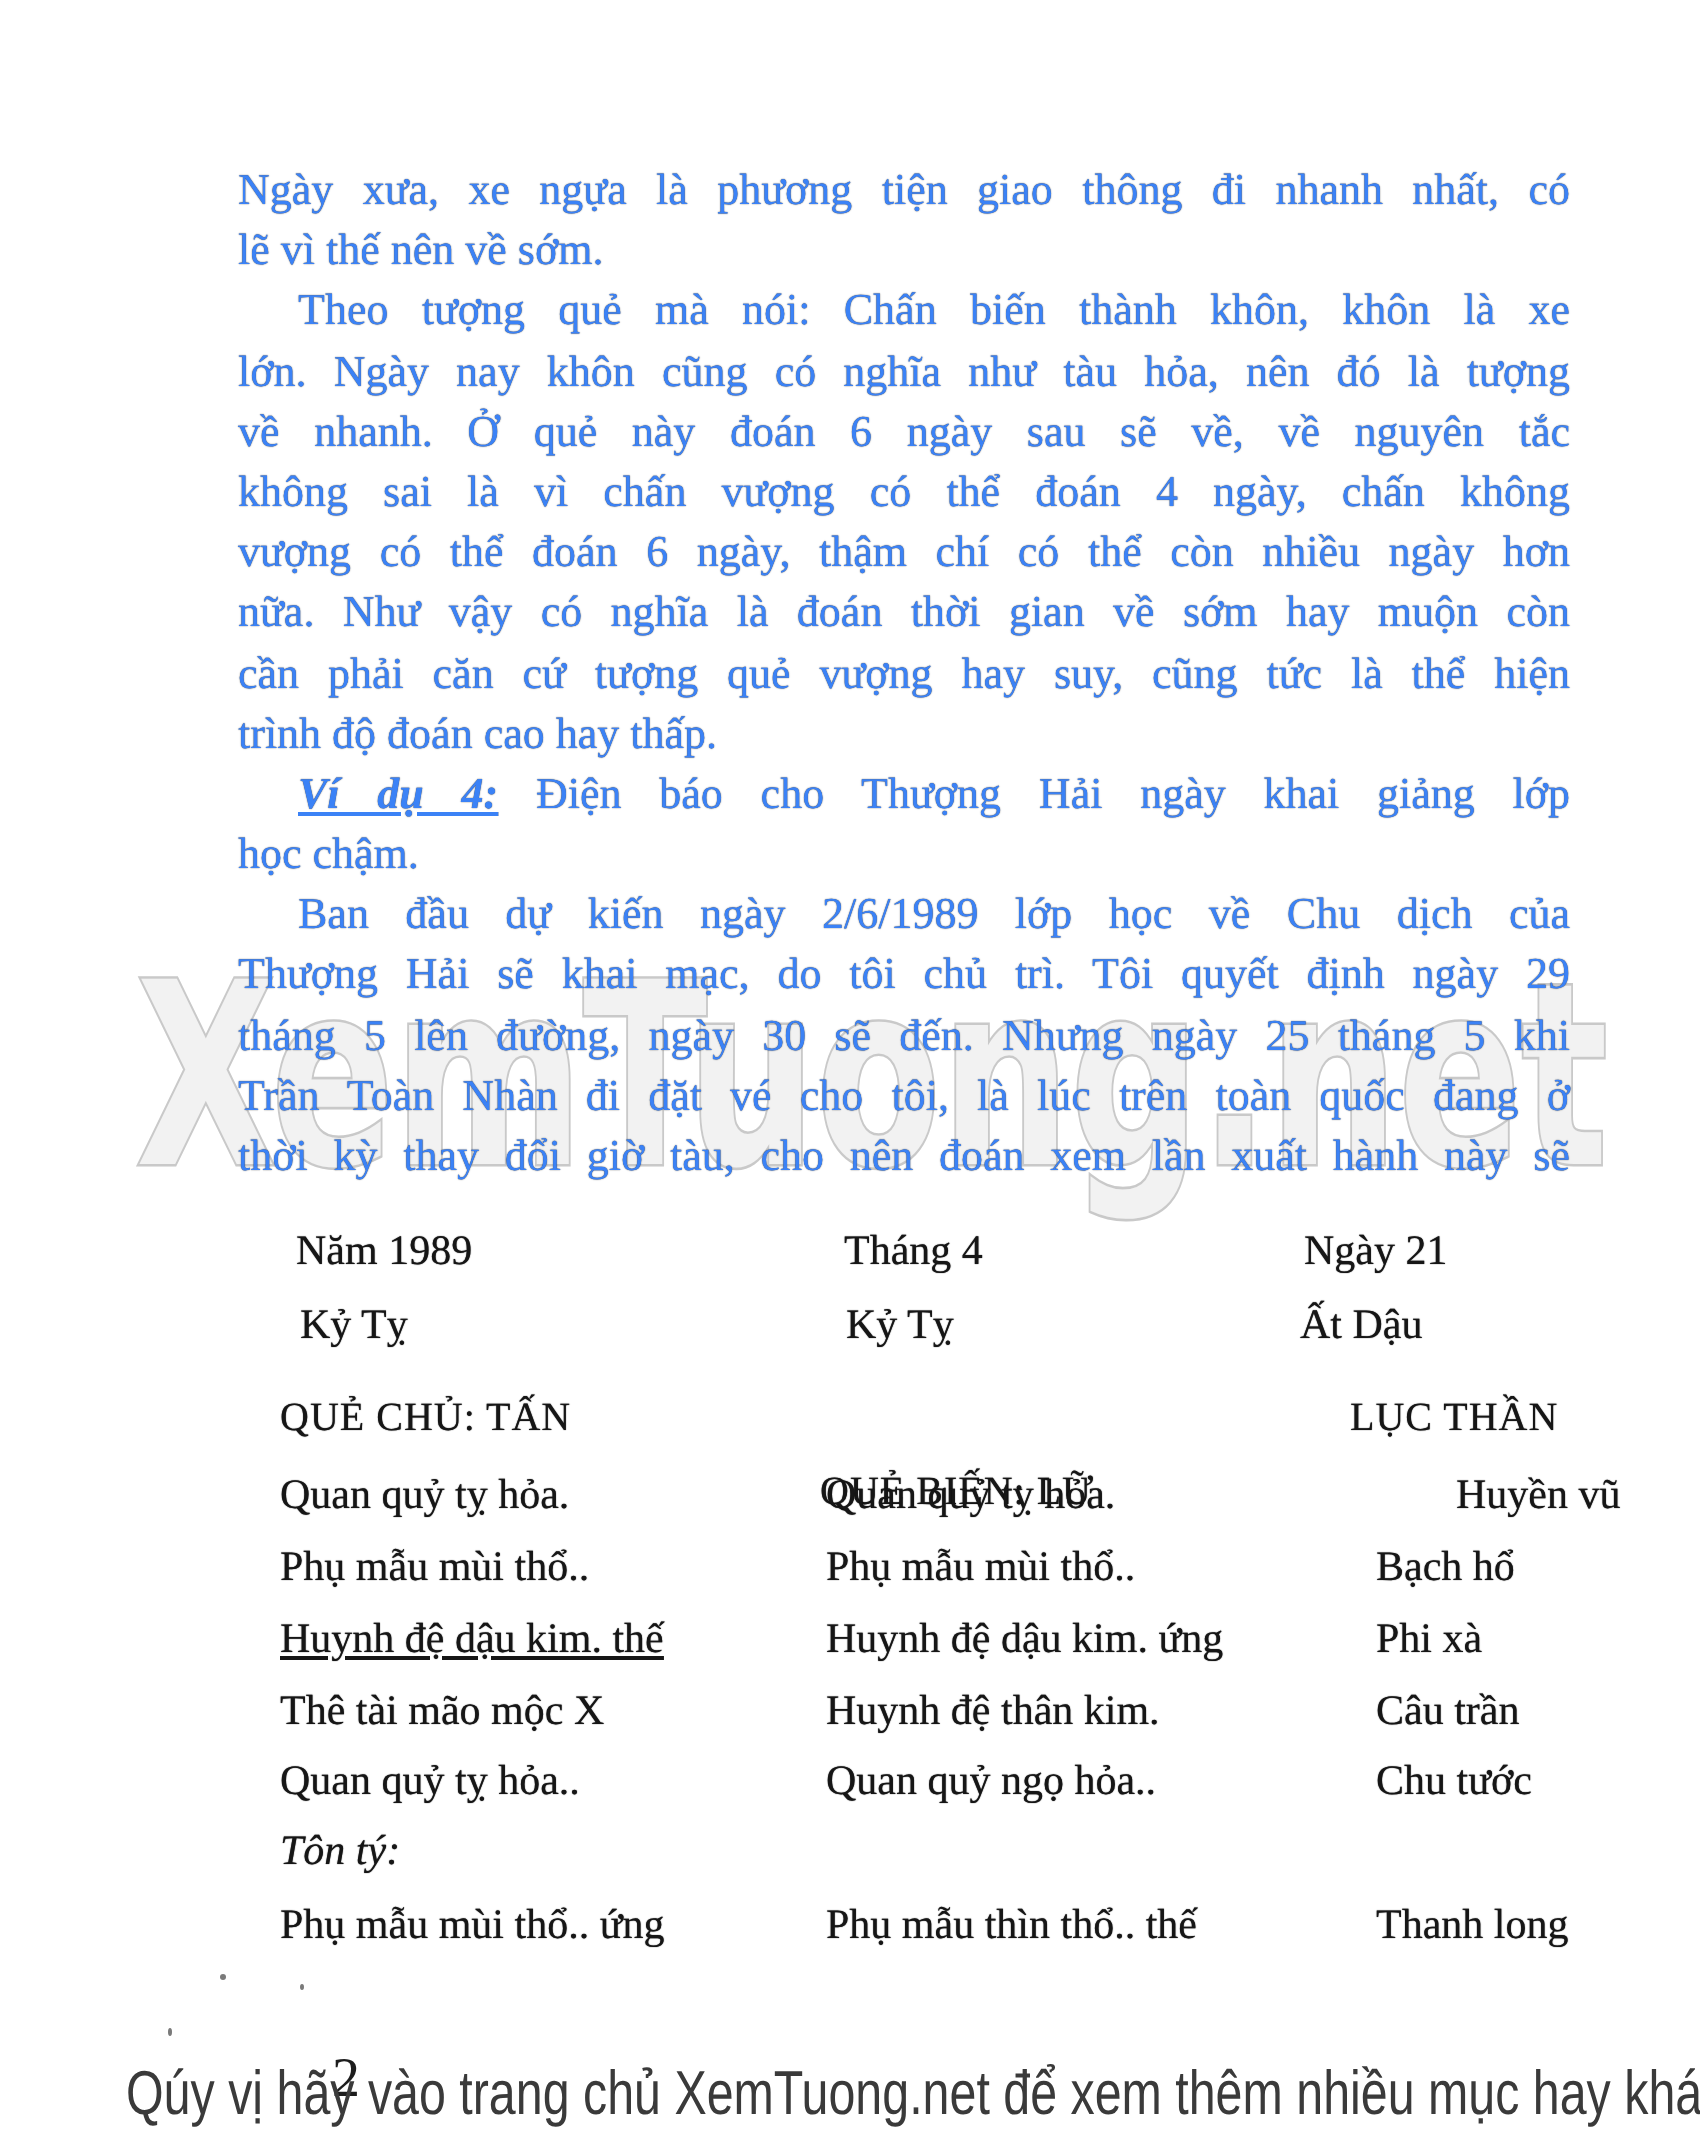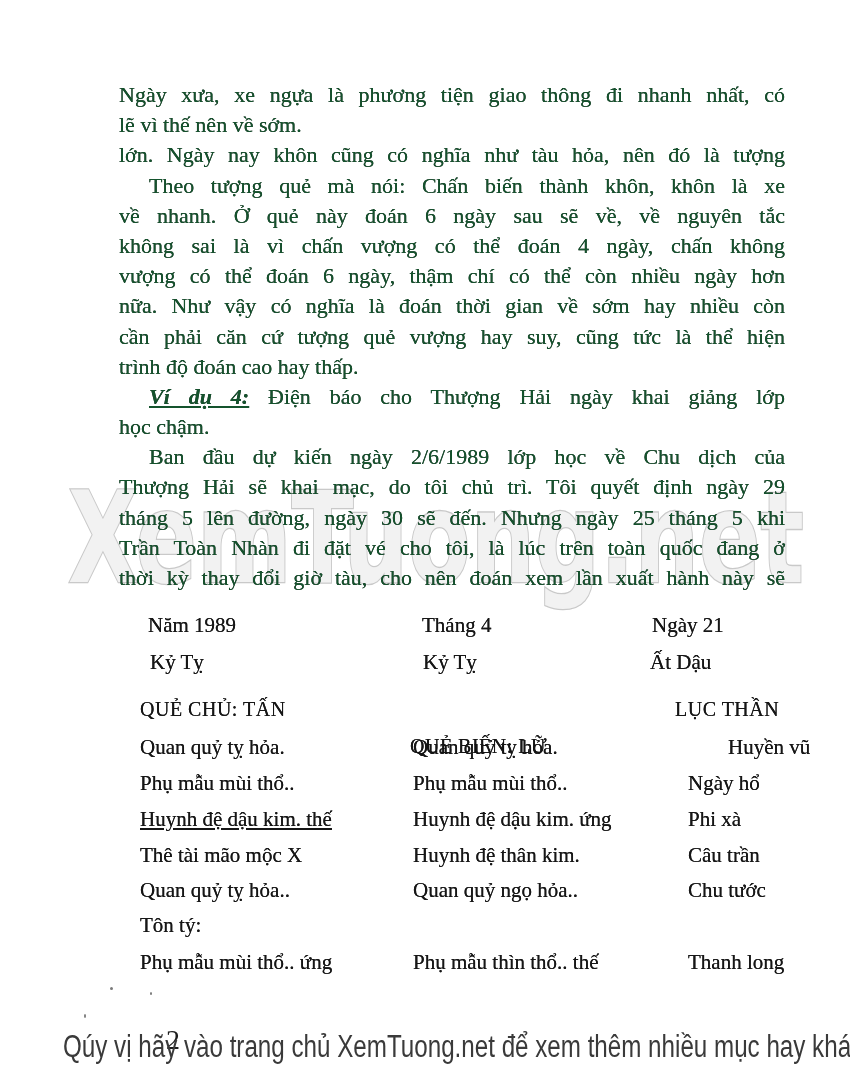--- a/index.html
+++ b/index.html
@@ -5,21 +5,21 @@
   html,body{margin:0;padding:0;}
   body{width:850px;height:1076px;background:#ffffff;position:relative;overflow:hidden;
        font-family:"Liberation Serif","DejaVu Serif",serif;}
   #page{position:absolute;left:0;top:0;width:850px;height:1076px;background:#ffffff;overflow:hidden;}
 
   
   #watermark{position:absolute;left:66px;top:468px;z-index:1;pointer-events:none;}
 
   
   #body-text{position:absolute;left:119px;top:80px;width:666px;z-index:2;
-             font-size:22px;color:#14532d;}
+             font-size:22px;color:#3b82f6;}
   .line{height:30.2px;line-height:30.2px;text-shadow:0 0 0.6px rgba(0,0,0,0.85);}
   .line.just{text-align:justify;text-align-last:justify;}
   .line.indent{padding-left:30px;}
   .lead{font-weight:bold;font-style:italic;text-decoration:underline;}
 
   
   #tbl{position:absolute;left:0;top:0;width:850px;height:1000px;z-index:2;
        font-size:21px;color:#161616;}
   #tbl .cell{position:absolute;height:30px;line-height:30px;white-space:nowrap;
              text-shadow:0 0 0.55px rgba(0,0,0,0.85);}
@@ -46,26 +46,26 @@
 
 <div id="page">
 
   <svg id="watermark" width="750" height="172" viewBox="0 0 750 172">
     <text x="2" y="114" textLength="736" lengthAdjust="spacingAndGlyphs" font-family="DejaVu Sans, sans-serif" font-size="127" font-weight="bold" stroke-width="2.6" paint-order="stroke" fill="#f2f2f2" stroke="#c9c9c9">XemTuong.net</text>
   </svg>
 
   <div id="body-text">
       <div class="line just">Ngày xưa, xe ngựa là phương tiện giao thông đi nhanh nhất, có</div>
       <div class="line">lẽ vì thế nên về sớm.</div>
+      <div class="line just indent">Theo tượng quẻ mà nói: Chấn biến thành khôn, khôn là xe</div>
       <div class="line just">lớn. Ngày nay khôn cũng có nghĩa như tàu hỏa, nên đó là tượng</div>
-      <div class="line just indent">Theo tượng quẻ mà nói: Chấn biến thành khôn, khôn là xe</div>
       <div class="line just">về nhanh. Ở quẻ này đoán 6 ngày sau sẽ về, về nguyên tắc</div>
       <div class="line just">không sai là vì chấn vượng có thể đoán 4 ngày, chấn không</div>
       <div class="line just">vượng có thể đoán 6 ngày, thậm chí có thể còn nhiều ngày hơn</div>
-      <div class="line just">nữa. Như vậy có nghĩa là đoán thời gian về sớm hay nhiều còn</div>
+      <div class="line just">nữa. Như vậy có nghĩa là đoán thời gian về sớm hay muộn còn</div>
       <div class="line just">cần phải căn cứ tượng quẻ vượng hay suy, cũng tức là thể hiện</div>
       <div class="line">trình độ đoán cao hay thấp.</div>
       <div class="line just indent"><span class="lead">Ví dụ 4:</span> Điện báo cho Thượng Hải ngày khai giảng lớp</div>
       <div class="line">học chậm.</div>
       <div class="line just indent">Ban đầu dự kiến ngày 2/6/1989 lớp học về Chu dịch của</div>
       <div class="line just">Thượng Hải sẽ khai mạc, do tôi chủ trì. Tôi quyết định ngày 29</div>
       <div class="line just">tháng 5 lên đường, ngày 30 sẽ đến. Nhưng ngày 25 tháng 5 khi</div>
       <div class="line just">Trần Toàn Nhàn đi đặt vé cho tôi, là lúc trên toàn quốc đang ở</div>
       <div class="line just">thời kỳ thay đổi giờ tàu, cho nên đoán xem lần xuất hành này sẽ</div>
     </div>
@@ -78,31 +78,31 @@
       <span class="cell" style="left: 423px; top: 647px;">Kỷ Tỵ</span>
       <span class="cell" style="left: 650px; top: 647px;">Ất Dậu</span>
       <span class="cell qhdr" style="left: 140px; top: 694px;">QUẺ CHỦ: TẤN</span>
       <span class="cell qhdr" style="left: 410px; top: 694px; margin-top: 37px;">QUẺ BIẾN: LỮ</span>
       <span class="cell qhdr" style="left: 675px; top: 694px;">LỤC THẦN</span>
       <span class="cell" style="left: 140px; top: 732px;">Quan quỷ tỵ hỏa.</span>
       <span class="cell" style="left: 413px; top: 732px;">Quan quỷ tỵ hỏa.</span>
       <span class="cell" style="left: 728px; top: 732px; text-align: right;">Huyền vũ</span>
       <span class="cell" style="left: 140px; top: 768px;">Phụ mẫu mùi thổ..</span>
       <span class="cell" style="left: 413px; top: 768px;">Phụ mẫu mùi thổ..</span>
-      <span class="cell" style="left: 688px; top: 768px;">Ngày hổ</span>
+      <span class="cell" style="left: 688px; top: 768px;">Bạch hổ</span>
       <span class="cell" style="left: 140px; top: 804px; text-decoration: underline;">Huynh đệ dậu kim. thế</span>
       <span class="cell" style="left: 413px; top: 804px;">Huynh đệ dậu kim. ứng</span>
       <span class="cell" style="left: 688px; top: 804px;">Phi xà</span>
       <span class="cell" style="left: 140px; top: 840px;">Thê tài mão mộc X</span>
       <span class="cell" style="left: 413px; top: 840px;">Huynh đệ thân kim.</span>
       <span class="cell" style="left: 688px; top: 840px;">Câu trần</span>
       <span class="cell" style="left: 140px; top: 875px;">Quan quỷ tỵ hỏa..</span>
       <span class="cell" style="left: 413px; top: 875px;">Quan quỷ ngọ hỏa..</span>
       <span class="cell" style="left: 688px; top: 875px;">Chu tước</span>
-      <span class="cell" style="left: 140px; top: 910px;">Tôn tý:</span>
+      <span class="cell" style="left: 140px; top: 910px; font-style: italic;">Tôn tý:</span>
       <span class="cell" style="left: 140px; top: 947px;">Phụ mẫu mùi thổ.. ứng</span>
       <span class="cell" style="left: 413px; top: 947px;">Phụ mẫu thìn thổ.. thế</span>
       <span class="cell" style="left: 688px; top: 947px;">Thanh long</span>
     </div>
 
   <span id="page-number">2</span>
 
   <div id="footer"><span>Qúy vị hãy vào trang chủ </span><span>XemTuong.net</span><span> để xem thêm nhiều mục hay khác</span></div>
 
   <div class="speck" id="speck1"></div>

